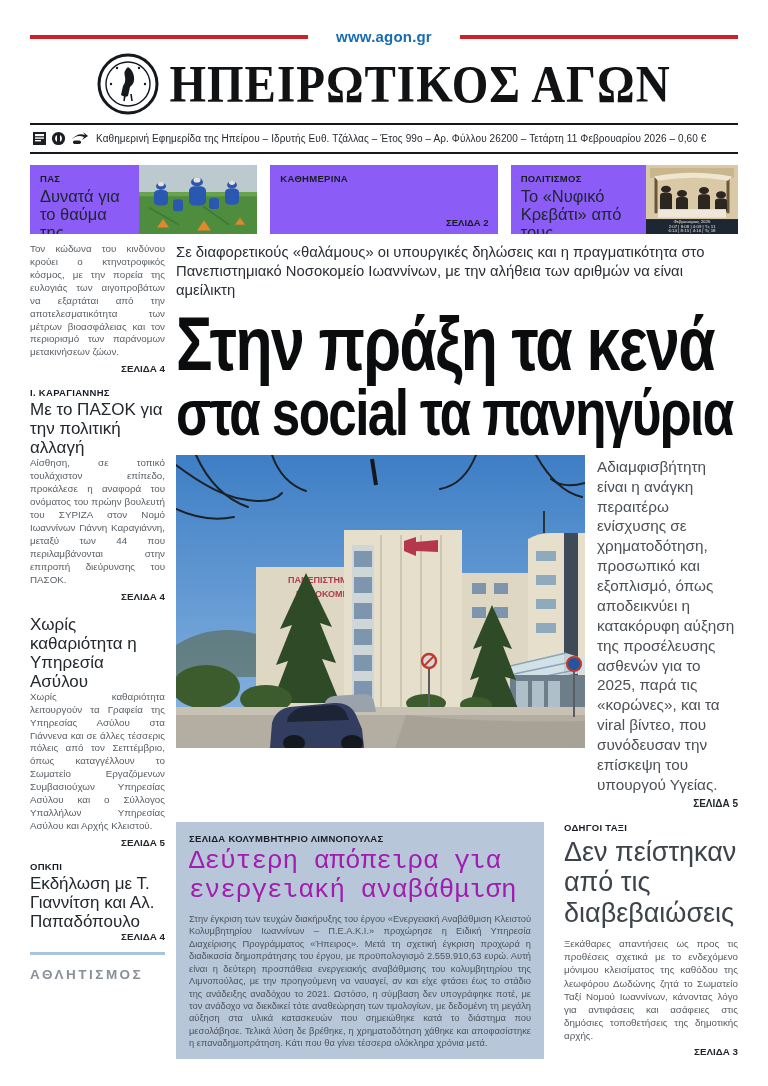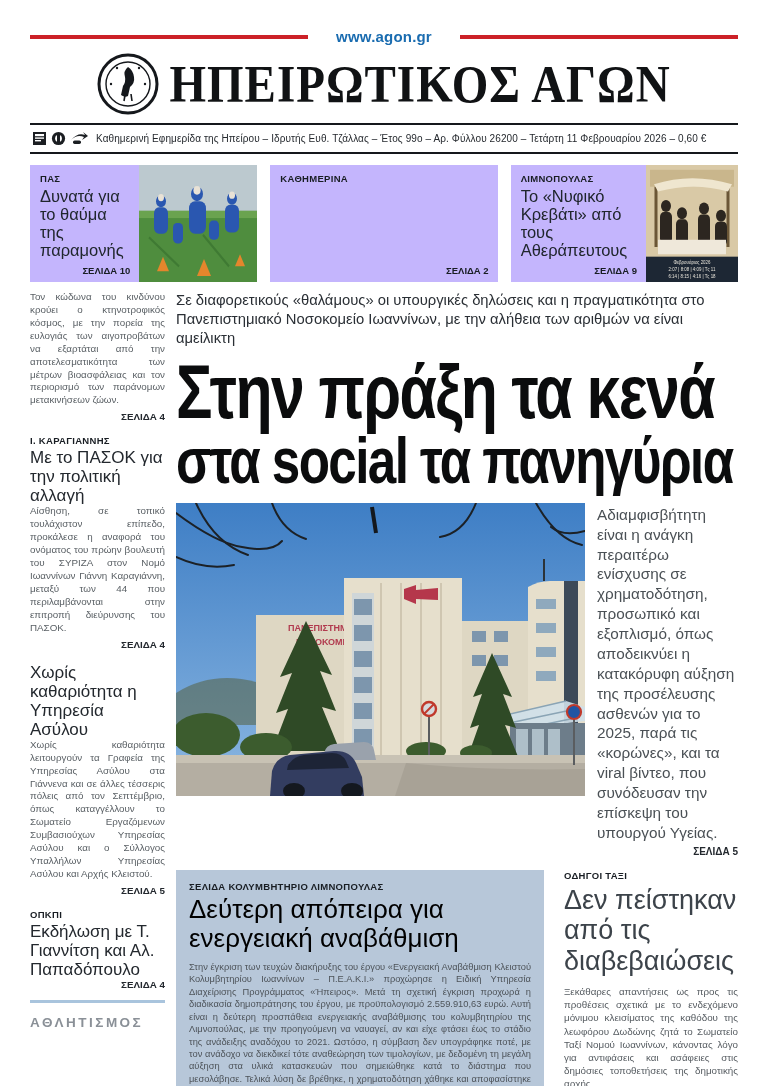--- a/index.html
+++ b/index.html
@@ -24,21 +24,21 @@
   }
   .date-row {
     border-top:2px solid #15181c; border-bottom:2px solid #15181c;
     padding:6px 2px; display:flex; align-items:center; gap:6px;
   }
   .date-row .mini-icons { display:flex; align-items:center; gap:4px; }
   .date-row .txt { font-size:10px; font-weight:normal; color:#25292e; letter-spacing:.1px; }
 
   
   .teasers { display:flex; gap:13px; margin-top:11px; }
-  .teaser { flex:1; background:#c4b5fd; height:117px; display:flex; overflow:hidden; }
+  .teaser { flex:1; background:#8b5cf6; height:69px; display:flex; overflow:hidden; }
   .teaser .t-text { padding:8px 9px 6px 10px; display:flex; flex-direction:column; flex:1; }
   .kicker { font-size:9.5px; font-weight:bold; color:#181d23; letter-spacing:.3px; }
   .teaser .t-title { font-size:16.5px; line-height:1.1; color:#20262d; margin-top:3px; }
   .pagelab { font-size:9.5px; font-weight:bold; color:#181d23; text-align:right; margin-top:auto; }
   .teaser .t-photo { width:118px; flex:0 0 auto; }
   .teaser .t-photo.narrow { width:92px; }
   .teaser svg { display:block; width:100%; height:100%; }
 
   
   .main-grid { display:flex; gap:11px; margin-top:9px; }
@@ -61,21 +61,21 @@
 
   .photo-row { display:flex; gap:12px; }
   .main-photo { width:409px; height:293px; flex:0 0 auto; }
   .main-photo svg { display:block; width:100%; height:100%; }
   .side-col { flex:1; padding-top:2px; }
   .side-text { font-size:15.3px; line-height:1.3; color:#4a5055; }
   .side-page { font-size:10px; font-weight:bold; color:#23282e; text-align:right; margin-top:3px; }
 
   .bottom-row { display:flex; gap:20px; margin-top:13px; }
   .pool-box { width:368px; flex:0 0 auto; background:#b7c7d9; padding:11px 13px 9px 13px; }
-  .pool-title { font-size:26px; line-height:1.12; color:#000000; margin-top:3px; }
+  .pool-title { font-size:26px; line-height:1.12; color:#a21caf; margin-top:3px;font-family:Liberation Mono, monospace; }
   .pool-body { font-size:9.3px; line-height:1.34; color:#4d5359; margin-top:8px; text-align:justify; }
   .taxi-col { flex:1; }
   .taxi-title { font-size:27px; line-height:1.13; color:#3c434a; margin-top:4px; }
   .taxi-body { font-size:9.8px; line-height:1.34; color:#555b60; margin-top:9px; text-align:justify; }
   .taxi-page { font-size:9.8px; font-weight:bold; color:#23282e; text-align:right; margin-top:4px; }
 </style>
 </head>
 <body>
 
 <div class="page">
@@ -160,21 +160,21 @@
 
     <div class="teaser">
       <div class="t-text">
         <div class="kicker">ΚΑΘΗΜΕΡΙΝΑ</div>
         <div class="pagelab">ΣΕΛΙΔΑ 2</div>
       </div>
     </div>
 
     <div class="teaser">
       <div class="t-text">
-        <div class="kicker">ΛΙΜΝΟΠΟΥΛΑΣ</div>
+        <div class="kicker">ΠΟΛΙΤΙΣΜΟΣ</div>
         <div class="t-title">Το «Νυφικό Κρεβάτι» από τους Αθεράπευτους</div>
         <div class="pagelab">ΣΕΛΙΔΑ 9</div>
       </div>
       <div class="t-photo narrow">
         <svg viewBox="0 0 92 97" preserveAspectRatio="none">
           <rect width="92" height="97" fill="#d9c9a6"></rect>
           <rect x="4" y="4" width="84" height="14" fill="#c9b68c"></rect>
           <path d="M10 18 l0 50 M82 18 l0 50" stroke="#6b5636" stroke-width="3"></path>
           <path d="M8 16 q38 -10 78 0 l-4 6 q-34 -8 -70 0 z" fill="#efe6cf"></path>
           <g fill="#2c2620">

